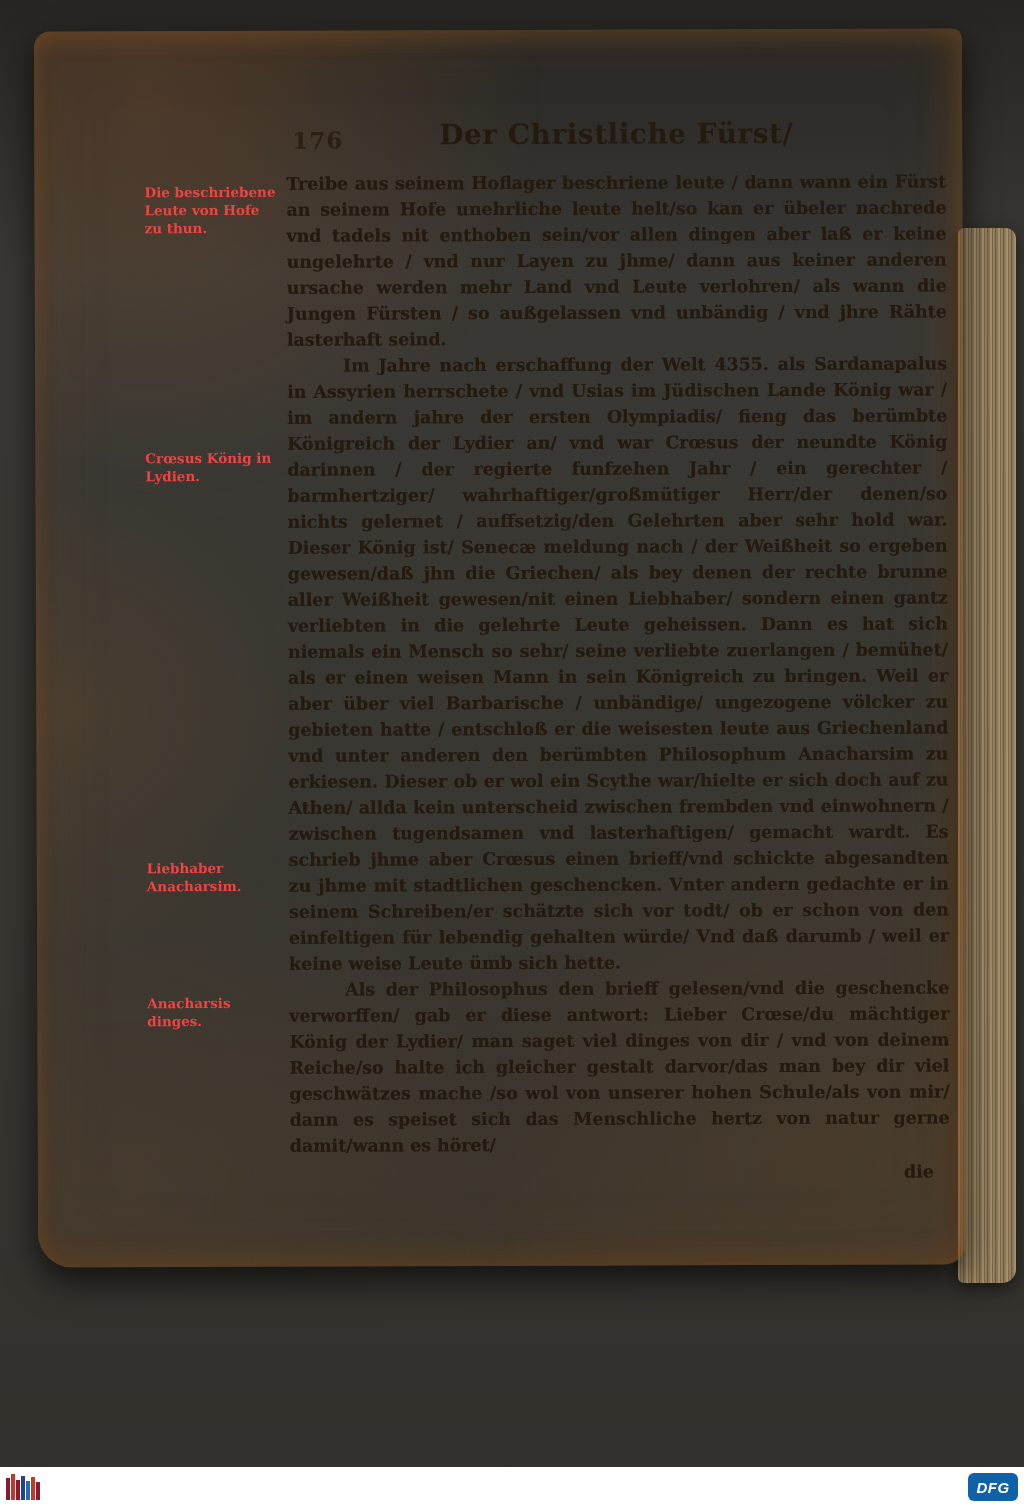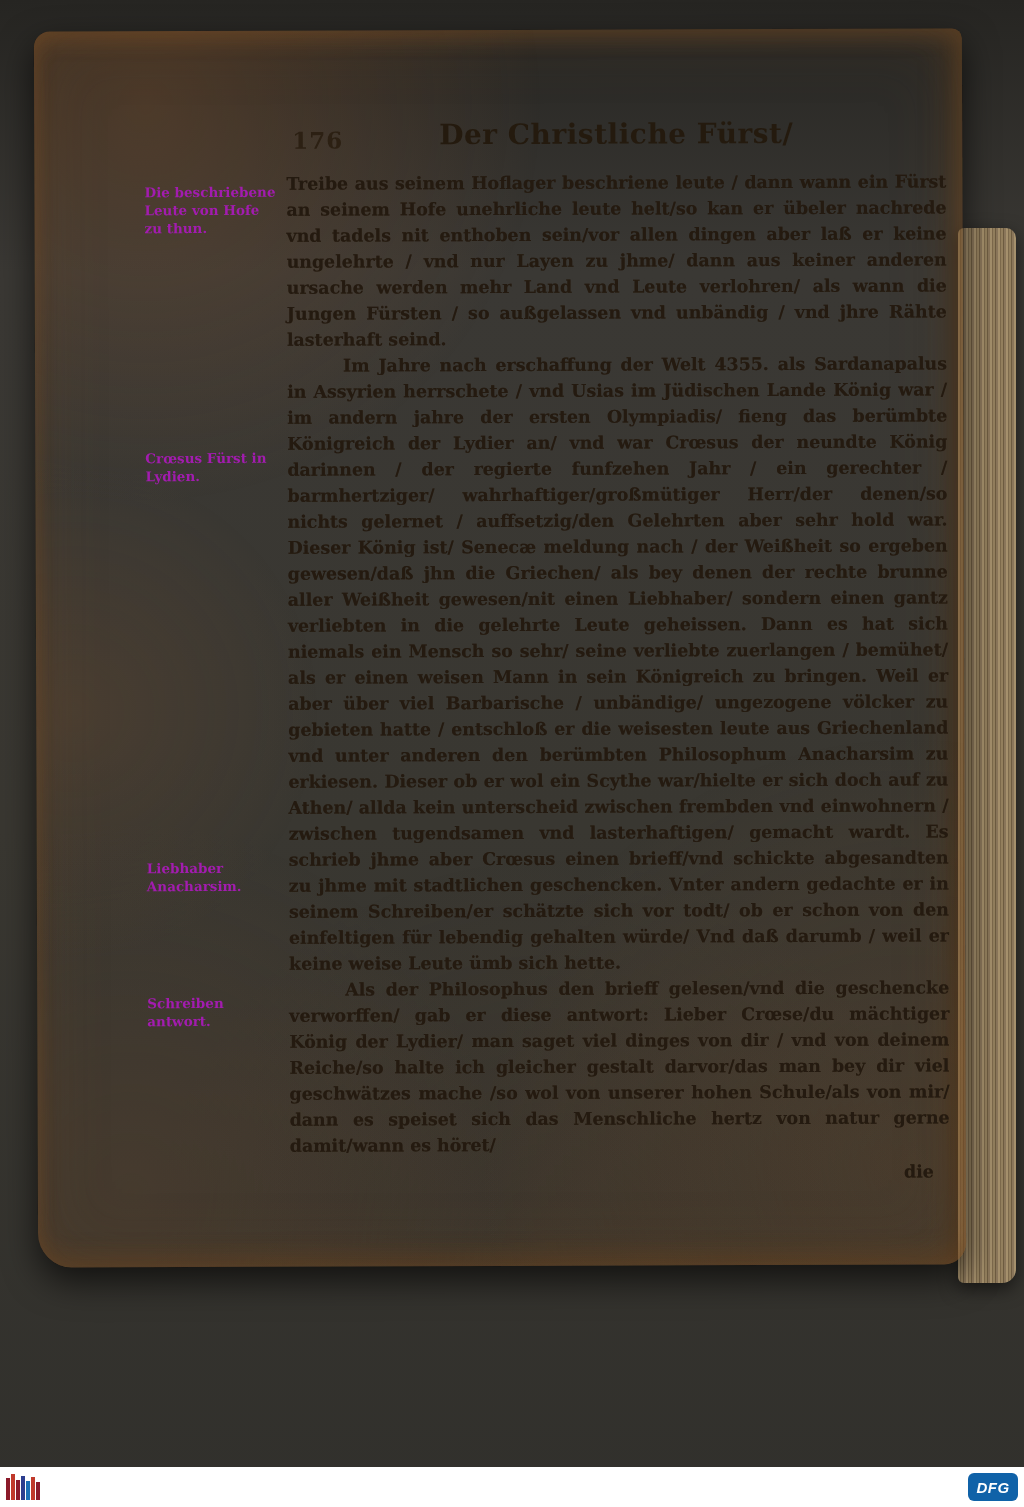--- a/index.html
+++ b/index.html
@@ -46,21 +46,21 @@
     position:absolute;left:258px;top:96px;
     font-size:23px;font-weight:bold;color:#2c2013;letter-spacing:1px;text-align:center;
   }
   .running-title{
     position:absolute;left:252px;top:88px;width:660px;text-align:center;
     font-size:28px;font-weight:bold;color:#241a0e;letter-spacing:.5px;
   }
 
   .margin-note{
     position:absolute;left:110px;width:136px;
-    font-size:13.5px;font-weight:bold;line-height:1.35;color:#a21caf;
+    font-size:13.5px;font-weight:bold;line-height:1.35;color:#ef4444;
   }
   .note-0{top:152px;}
   .note-1{top:418px;}
   .note-2{top:828px;}
   .note-3{top:963px;}
 
   .body-text{
     position:absolute;left:252px;top:140px;width:660px;
     font-size:17.4px;line-height:26px;font-weight:600;
     color:#241a10;text-align:justify;
@@ -96,23 +96,23 @@
 
   <div class="fore-edge"></div>
 
   <div class="page">
     <div class="stains"></div>
 
     <span class="page-num">176</span>
     <span class="running-title">Der Christliche Fürst/</span>
 
     <div class="margin-note note-0">Die beschriebene Leute von Hofe zu thun.</div>
-    <div class="margin-note note-1">Crœsus Fürst in Lydien.</div>
+    <div class="margin-note note-1">Crœsus König in Lydien.</div>
     <div class="margin-note note-2">Liebhaber Anacharsim.</div>
-    <div class="margin-note note-3">Schreiben antwort.</div>
+    <div class="margin-note note-3">Anacharsis dinges.</div>
 
     <div class="body-text">
       <p>Treibe aus seinem Hoflager beschriene leute / dann wann ein Fürst an seinem Hofe unehrliche leute helt/so kan er übeler nachrede vnd tadels nit enthoben sein/vor allen dingen aber laß er keine ungelehrte / vnd nur Layen zu jhme/ dann aus keiner anderen ursache werden mehr Land vnd Leute verlohren/ als wann die Jungen Fürsten / so außgelassen vnd unbändig / vnd jhre Rähte lasterhaft seind.</p>
       <p class="indented">Im Jahre nach erschaffung der Welt 4355. als Sardanapalus in Assyrien herrschete / vnd Usias im Jüdischen Lande König war / im andern jahre der ersten Olympiadis/ fieng das berümbte Königreich der Lydier an/ vnd war Crœsus der neundte König darinnen / der regierte funfzehen Jahr / ein gerechter / barmhertziger/ wahrhaftiger/großmütiger Herr/der denen/so nichts gelernet / auffsetzig/den Gelehrten aber sehr hold war. Dieser König ist/ Senecæ meldung nach / der Weißheit so ergeben gewesen/daß jhn die Griechen/ als bey denen der rechte brunne aller Weißheit gewesen/nit einen Liebhaber/ sondern einen gantz verliebten in die gelehrte Leute geheissen. Dann es hat sich niemals ein Mensch so sehr/ seine verliebte zuerlangen / bemühet/ als er einen weisen Mann in sein Königreich zu bringen. Weil er aber über viel Barbarische / unbändige/ ungezogene völcker zu gebieten hatte / entschloß er die weisesten leute aus Griechenland vnd unter anderen den berümbten Philosophum Anacharsim zu erkiesen. Dieser ob er wol ein Scythe war/hielte er sich doch auf zu Athen/ allda kein unterscheid zwischen frembden vnd einwohnern / zwischen tugendsamen vnd lasterhaftigen/ gemacht wardt. Es schrieb jhme aber Crœsus einen brieff/vnd schickte abgesandten zu jhme mit stadtlichen geschencken. Vnter andern gedachte er in seinem Schreiben/er schätzte sich vor todt/ ob er schon von den einfeltigen für lebendig gehalten würde/ Vnd daß darumb / weil er keine weise Leute ümb sich hette.</p>
       <p class="indented">Als der Philosophus den brieff gelesen/vnd die geschencke verworffen/ gab er diese antwort: Lieber Crœse/du mächtiger König der Lydier/ man saget viel dinges von dir / vnd von deinem Reiche/so halte ich gleicher gestalt darvor/das man bey dir viel geschwätzes mache /so wol von unserer hohen Schule/als von mir/ dann es speiset sich das Menschliche hertz von natur gerne damit/wann es höret/</p>
       <div class="catchword">die</div>
     </div>
   </div>
 
   <div class="footer-bar">

